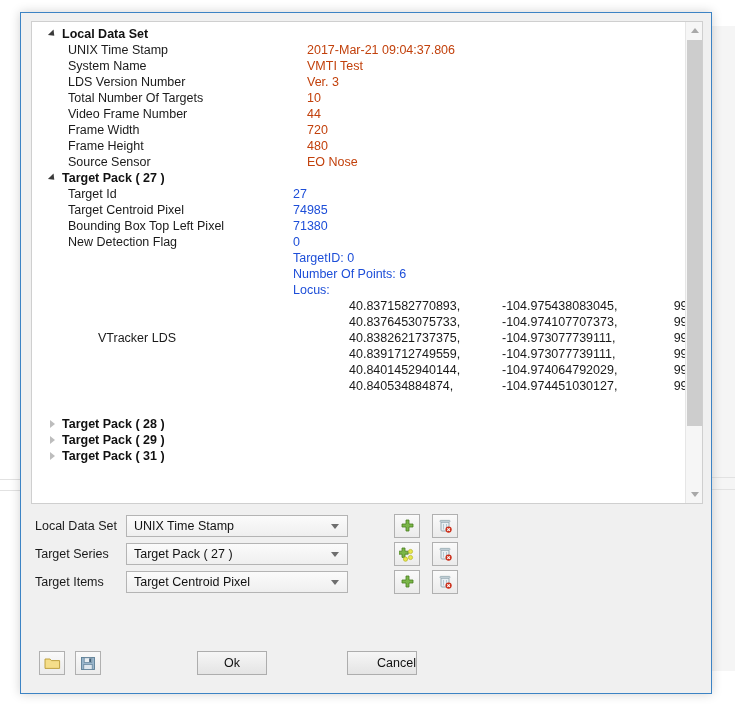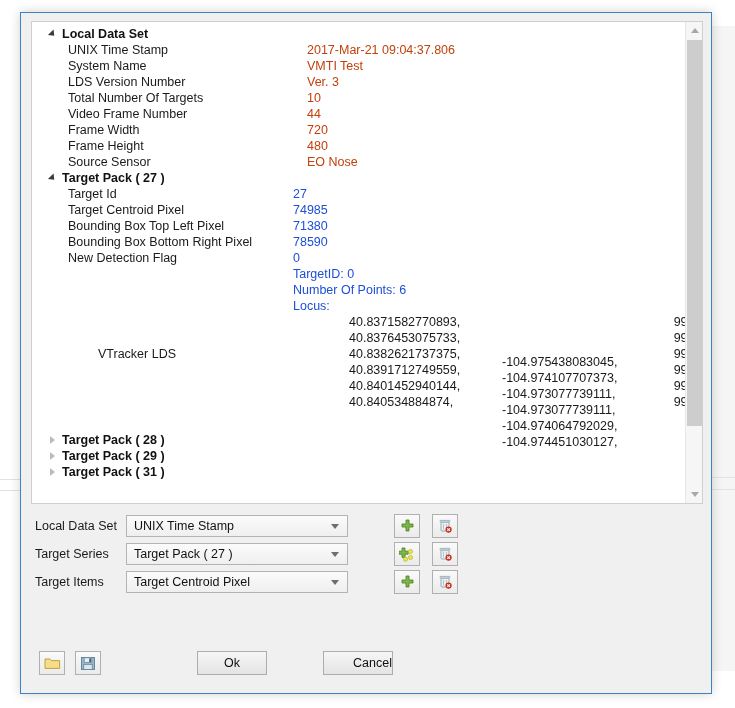--- a/index.html
+++ b/index.html
@@ -163,21 +163,21 @@
     color: #1a1a1a;
   }
   .node .val {
     position: absolute;
     left: 261px;
     color: #1d4ed8;
   }
   .node .val2 { position: absolute; left: 275px; color: #c2410c; }
   .locus-row { height: 16px; line-height: 16px; position: relative; }
   .locus-row .lat { position: absolute; left: 317px; }
-  .locus-row .lon { position: absolute; left: 470px; margin-top: 40px; }
+  .locus-row .lon { position: absolute; left: 470px; }
   .locus-row .alt { position: absolute; left: 636px; text-align: right; width: 30px; }
   .vt-label { position: absolute; left: 66px; color: #1a1a1a; }
 
   
   #vscroll {
     position: absolute;
     right: 0; top: 0;
     width: 17px; height: 481px;
     background: #f6f6f6;
     border-left: 1px solid #e6e6e6;
@@ -339,24 +339,20 @@
         </div>
         <div class="node">
           <span class="key">Target Centroid Pixel</span>
           <span class="val">74985</span>
         </div>
         <div class="node">
           <span class="key">Bounding Box Top Left Pixel</span>
           <span class="val">71380</span>
         </div>
         <div class="node">
-          <span class="key">Bounding Box Bottom Right Pixel</span>
-          <span class="val">78590</span>
-        </div>
-        <div class="node">
           <span class="key">New Detection Flag</span>
           <span class="val">0</span>
         </div>
 
         <div class="node">
           <span class="val">TargetID: 0</span>
         </div>
         <div class="node">
           <span class="val">Number Of Points: 6</span>
         </div>
@@ -508,19 +504,19 @@
         <svg width="16" height="15" viewBox="0 0 16 15">
           <rect x="1.5" y="1.5" width="13" height="12" fill="#9ab6cc" stroke="#5c7e96" stroke-width="0.9"></rect>
           <rect x="4.2" y="1.8" width="7.6" height="4.8" fill="#e9eef2" stroke="#5c7e96" stroke-width="0.7"></rect>
           <rect x="9.2" y="2.4" width="1.9" height="3.6" fill="#42617a"></rect>
           <rect x="3.8" y="8.4" width="8.4" height="5" fill="#dfe7ee" stroke="#5c7e96" stroke-width="0.7"></rect>
         </svg>
       </div>
       <div class="big-btn" style="left:166px;">
         <span>Ok</span>
       </div>
-      <div class="big-btn" style="left:292px;padding-left:29px;">
+      <div class="big-btn" style="left:316px;padding-left:29px;">
         <span>Cancel</span>
       </div>
     </div>
 
   </div>
 </div>
 
 </body></html>

